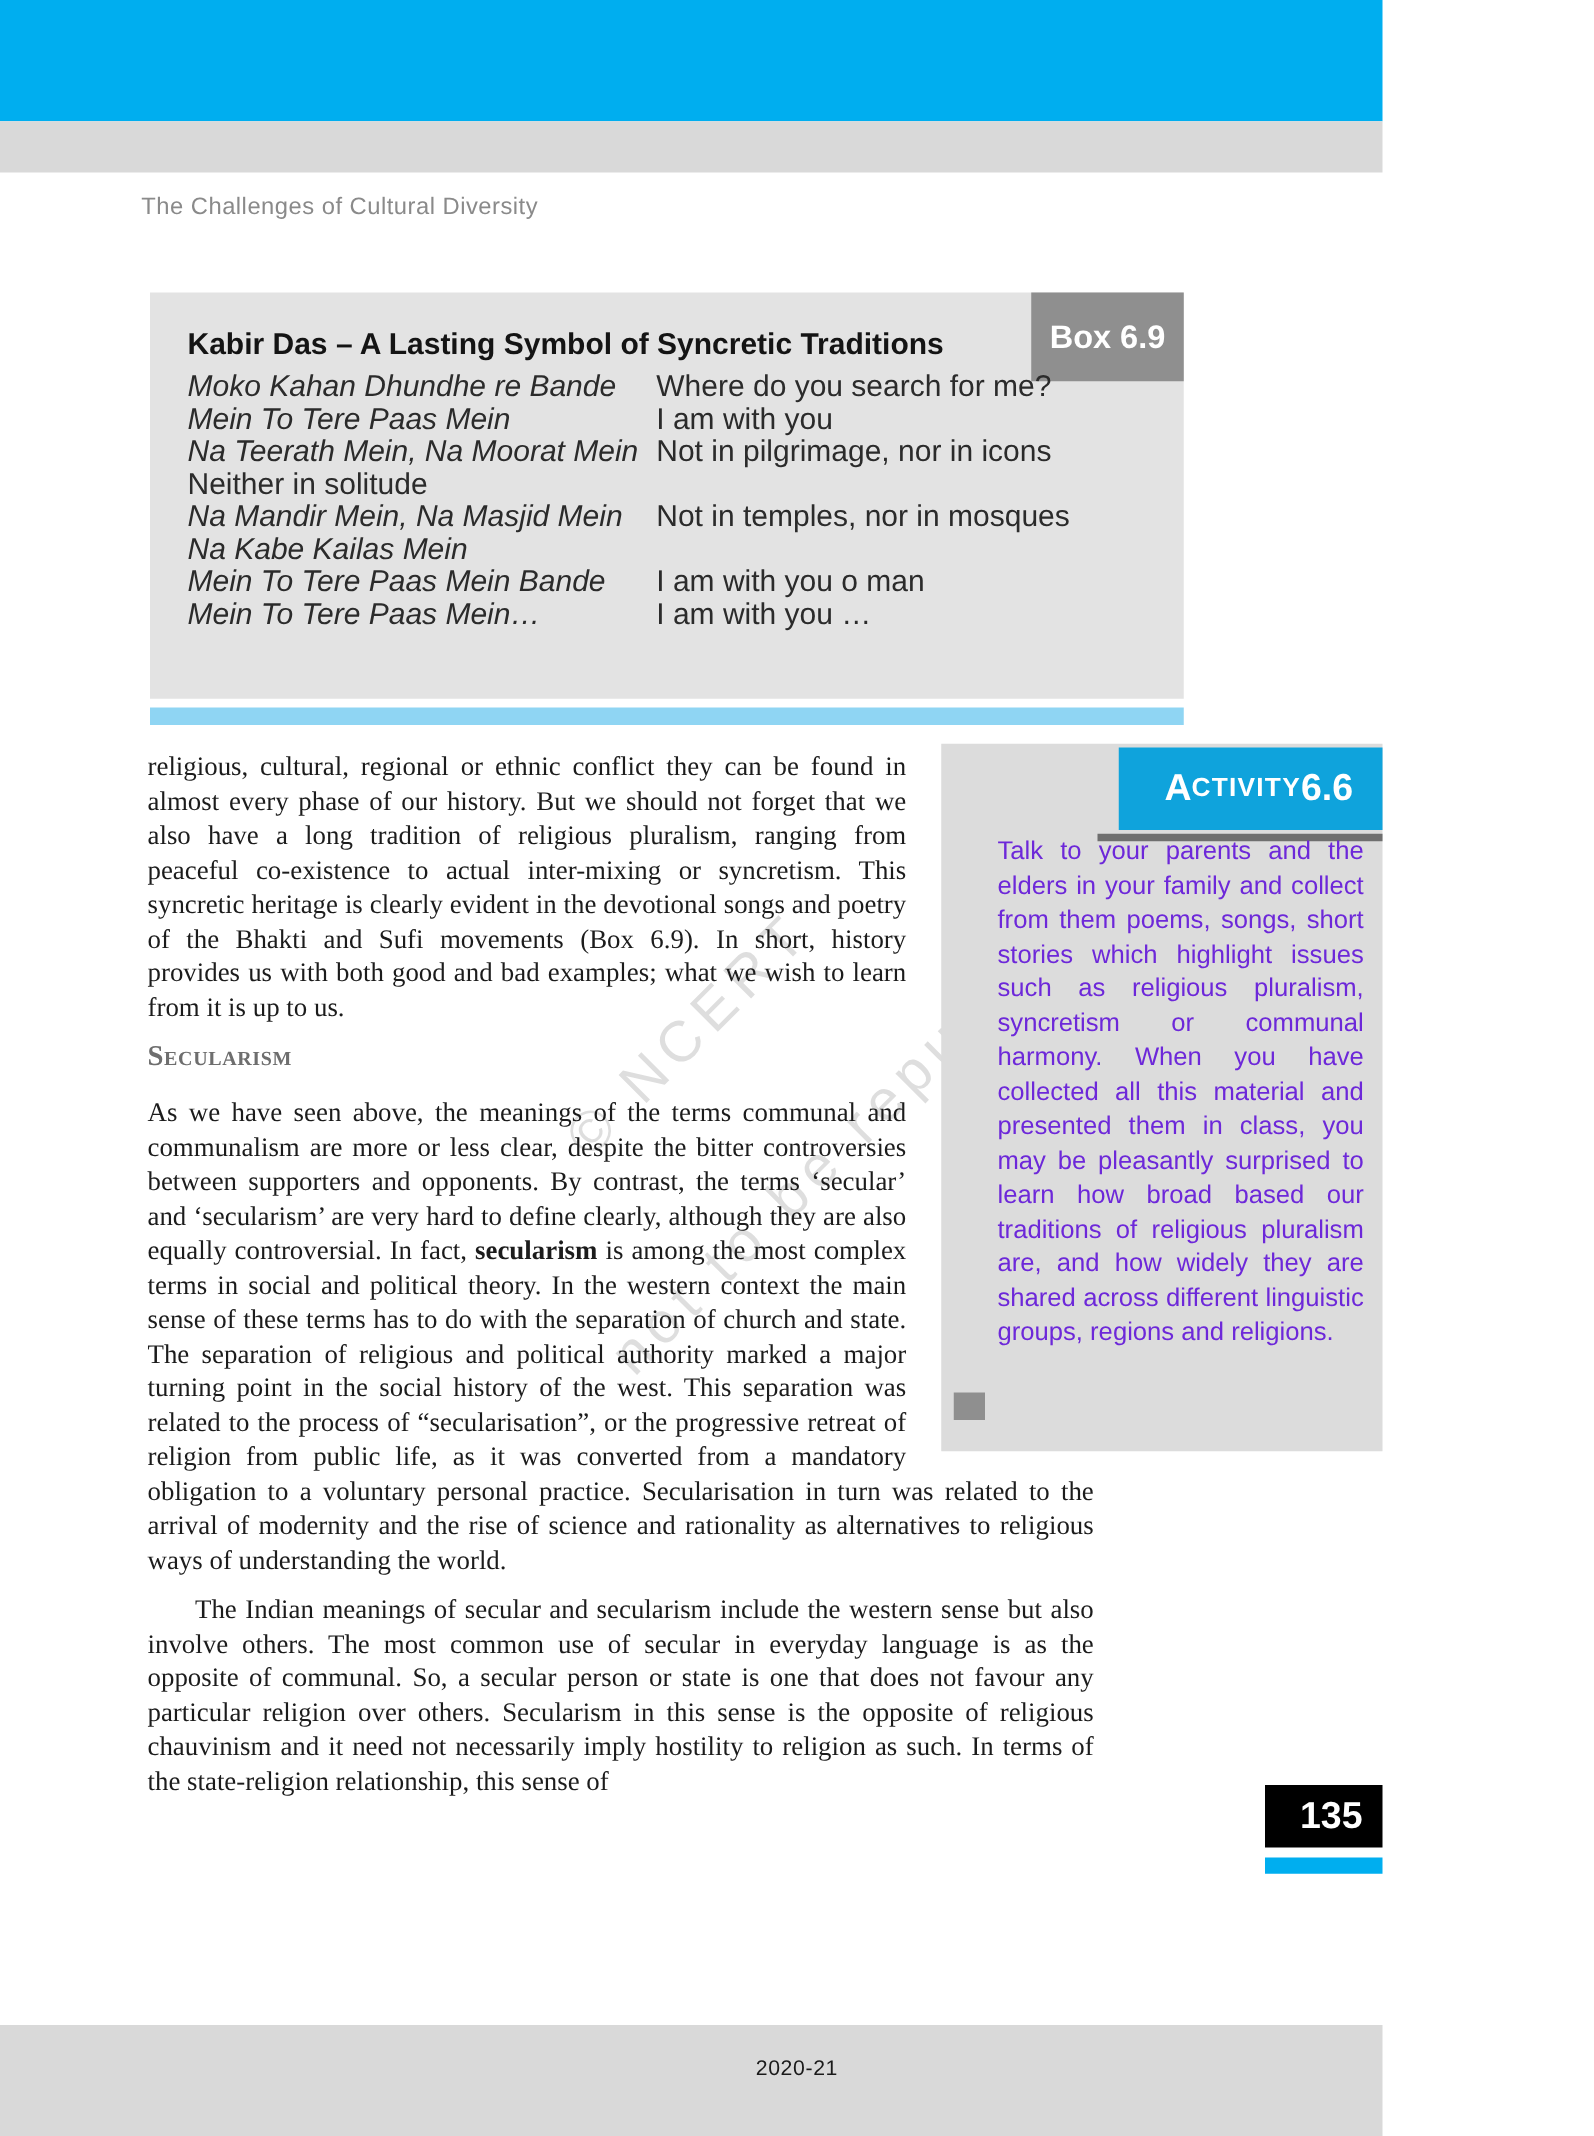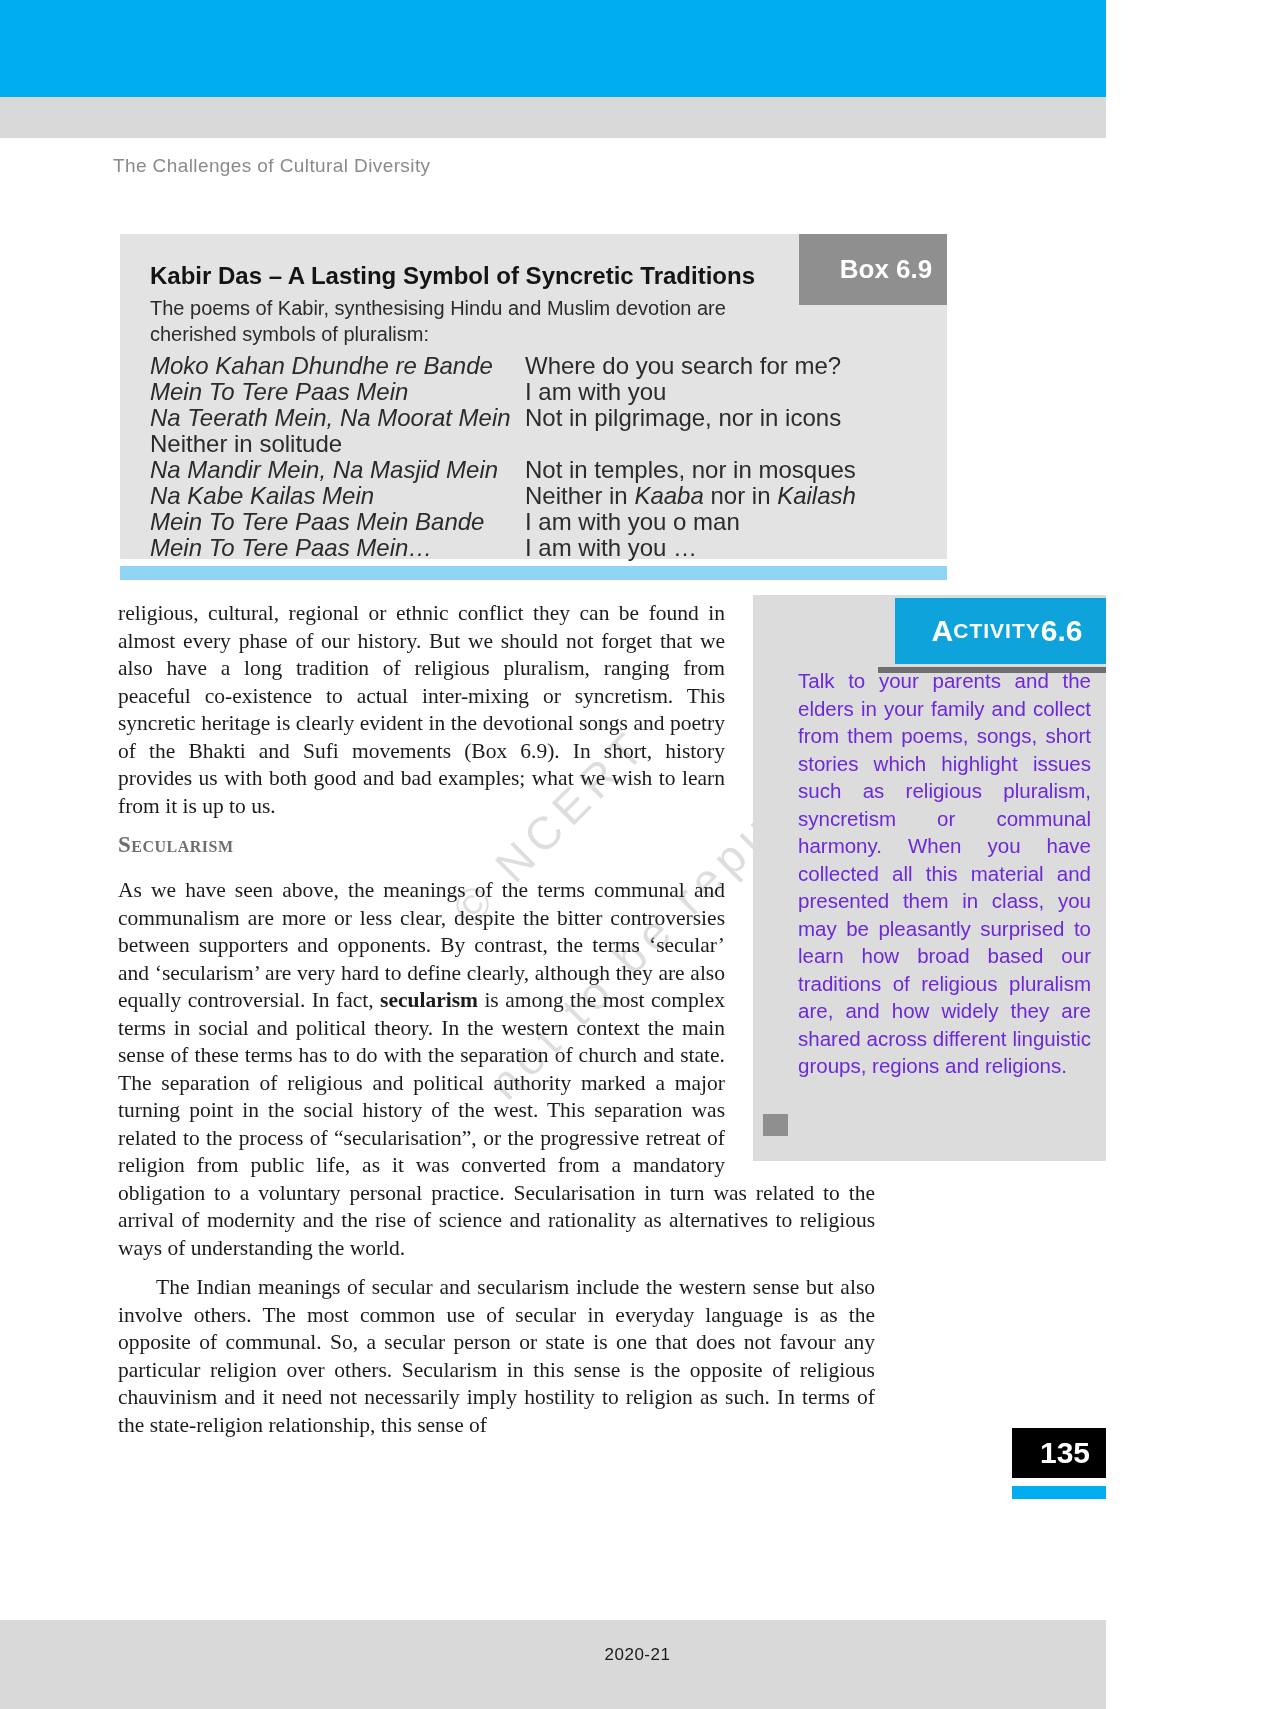--- a/index.html
+++ b/index.html
@@ -63,24 +63,23 @@
 
 <div id="page">
 
   <div class="band-cyan" style="background: rgb(0, 174, 239);"></div>
   <div class="band-gray" style="background: rgb(217, 217, 217);"></div>
   <div class="corner-mark corner-top"></div>
 
   <div class="running-head">The Challenges of Cultural Diversity</div>
 
   <div class="kabir-box" style="background: rgb(227, 227, 227);">
-    <div class="kabir-label" style="background: rgb(143, 143, 143); padding-left: 26px;">Box 6.9</div>
+    <div class="kabir-label" style="background: rgb(143, 143, 143);">Box 6.9</div>
     <div class="kabir-content">
       <div class="kabir-title">Kabir Das – A Lasting Symbol of Syncretic Traditions</div>
-      <div class="kabir-intro">The poems of Kabir, synthesising Hindu and Muslim devotion are cherished symbols of pluralism:</div>
       <div class="poem" id="poem-rows">
           <div class="poem-row">
             <span class="poem-left">Moko Kahan Dhundhe re Bande</span>
             <span class="poem-right"><span>Where do you search for me?</span></span>
           </div>
           <div class="poem-row">
             <span class="poem-left">Mein To Tere Paas Mein</span>
             <span class="poem-right"><span>I am with you</span></span>
           </div>
           <div class="poem-row">
@@ -89,21 +88,20 @@
           </div>
           <div class="poem-row">
             <span class="poem-right"><span>Neither in solitude</span></span>
           </div>
           <div class="poem-row">
             <span class="poem-left">Na Mandir Mein, Na Masjid Mein</span>
             <span class="poem-right"><span>Not in temples, nor in mosques</span></span>
           </div>
           <div class="poem-row">
             <span class="poem-left">Na Kabe Kailas Mein</span>
-            <span class="poem-right"><span>Neither in </span><i>Kaaba</i><span> nor in </span><i>Kailash</i><span></span></span>
           </div>
           <div class="poem-row">
             <span class="poem-left">Mein To Tere Paas Mein Bande</span>
             <span class="poem-right"><span>I am with you o man</span></span>
           </div>
           <div class="poem-row">
             <span class="poem-left">Mein To Tere Paas Mein…</span>
             <span class="poem-right"><span>I am with you …</span></span>
           </div>
         </div>

